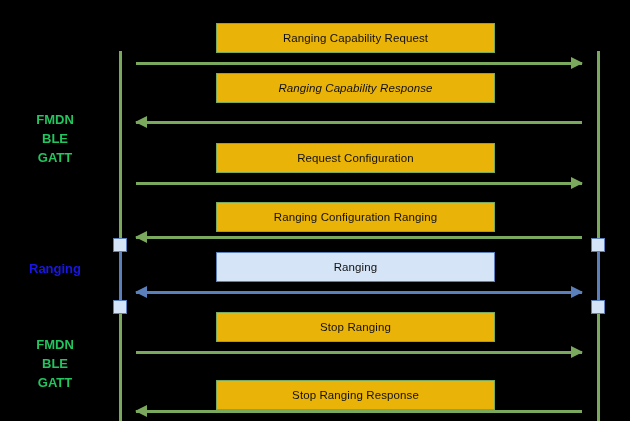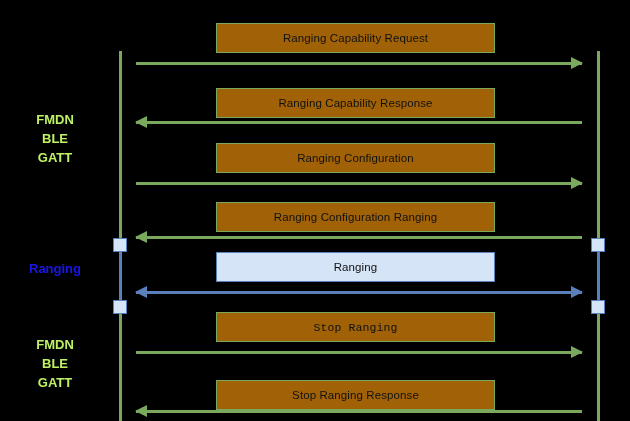--- a/index.html
+++ b/index.html
@@ -40,21 +40,21 @@
     height: 30px;
     box-sizing: border-box;
     display: flex;
     align-items: center;
     justify-content: center;
     font-size: 11.5px;
     color: #111111;
     letter-spacing: 0.1px;
   }
   .msg-box.green {
-    background: #a16207;
+    background: #eab308;
     border: 1px solid #7aa85c;
     text-align: center;
   }
   .msg-box.blue {
     background: #d6e4f7;
     border: 1px solid #5a7fba;
   }
   .arrow-line {
     position: absolute;
     height: 3px;
@@ -74,21 +74,21 @@
   .arrow-head.left.blue   { border-right: 12px solid #5a7fba; }
   .side-label {
     position: absolute;
     text-align: center;
     font-size: 13px;
     font-weight: bold;
     line-height: 19px;
     width: 110px;
     left: 0px;
   }
-  .side-label.green { color: #bef264; }
+  .side-label.green { color: #22c55e; }
   .side-label.blue  { color: #1a16e8; }
   .side-label div { display: block; }
 </style>
 </head>
 <body>
 
 <div id="diagram">
   <div id="layer-lifelines">
       <div class="lifeline" style="left: 119px; top: 51px; height: 370px; background: rgb(122, 168, 92);"></div>
       <div class="lifeline" style="left: 597px; top: 51px; height: 370px; background: rgb(122, 168, 92);"></div>
@@ -113,33 +113,33 @@
       <div class="arrow-head left blue" style="top: 286px; left: 135px;"></div>
       <div class="arrow-line green" style="left: 136px; width: 446px; top: 351px;"></div>
       <div class="arrow-head right green" style="top: 346px; left: 571px;"></div>
       <div class="arrow-line green" style="left: 136px; width: 446px; top: 410px;"></div>
       <div class="arrow-head left green" style="top: 405px; left: 135px;"></div>
     </div>
   <div id="layer-boxes">
       <div class="msg-box green" style="top: 23px;">
         <span>Ranging Capability Request</span>
       </div>
-      <div class="msg-box green" style="top: 88px;">
+      <div class="msg-box green" style="top: 73px; font-style: italic;">
         <span>Ranging Capability Response</span>
       </div>
       <div class="msg-box green" style="top: 143px;">
-        <span>Ranging Configuration</span>
+        <span>Request Configuration</span>
       </div>
       <div class="msg-box green" style="top: 202px;">
         <span>Ranging Configuration Ranging</span>
       </div>
       <div class="msg-box blue" style="top: 252px;">
         <span>Ranging</span>
       </div>
-      <div class="msg-box green" style="top: 312px; font-family: Liberation Mono, monospace;">
+      <div class="msg-box green" style="top: 312px;">
         <span>Stop Ranging</span>
       </div>
       <div class="msg-box green" style="top: 380px;">
         <span>Stop Ranging Response</span>
       </div>
     </div>
   <div id="layer-labels">
       <div class="side-label green" style="top: 110px;">
         <div>FMDN</div>
         <div>BLE</div>

